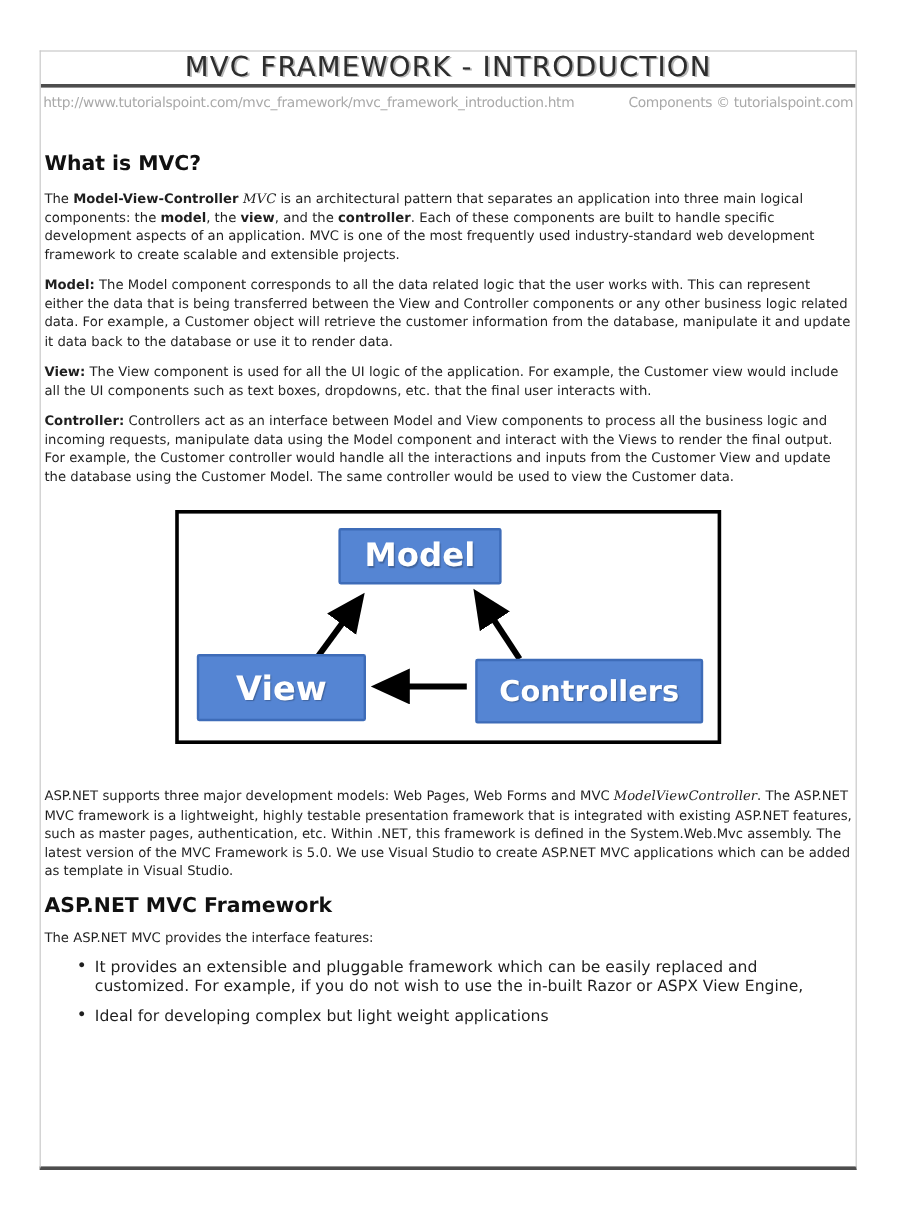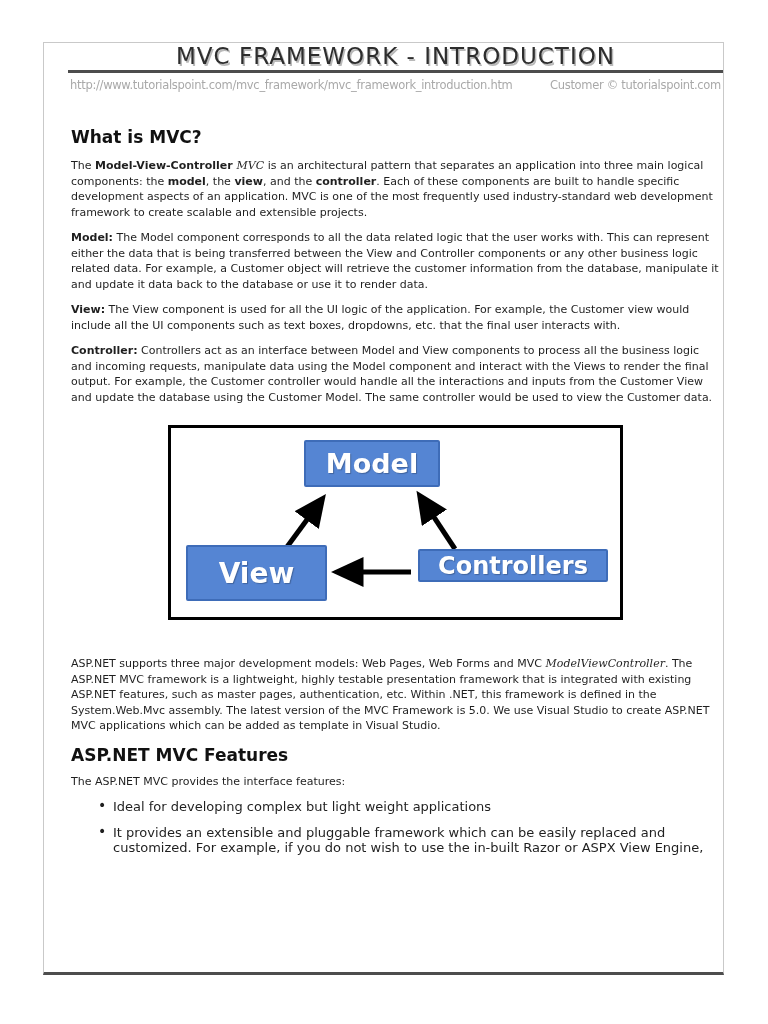--- a/index.html
+++ b/index.html
@@ -1,58 +1,58 @@
 <!DOCTYPE html>
 <html><head>
 <meta charset="utf-8">
 <style>
   html,body{margin:0;padding:0;background:#fff;}
   .canvas{position:relative;width:768px;height:1024px;background:#ffffff;
           font-family:"DejaVu Sans",sans-serif;color:#1f1f1f;}
-  .sheet{position:absolute;left:43px;top:42px;width:681px;height:933px;box-sizing:border-box;
-         background:#fff;border:1px solid #c9c9c9;border-bottom:3px solid #4d4d4d;overflow:hidden;padding-left:24px;}
+  .sheet{position:absolute;left:33px;top:42px;width:681px;height:933px;box-sizing:border-box;
+         background:#fff;border:1px solid #c9c9c9;border-bottom:3px solid #4d4d4d;overflow:hidden;}
   .title-bar{border-bottom:3px solid #4d4d4d;padding:2px 0 2px;}
   .title-bar h1{margin:0;text-align:center;font-size:23px;font-weight:500;color:#2d2d2d;
                 letter-spacing:1px;line-height:23px;text-shadow:1.5px 1.5px 0 #b9b9b9;}
   .meta-row{display:flex;justify-content:space-between;align-items:center;
             padding:5px 2px 4px;font-size:11.5px;letter-spacing:-0.3px;color:#a9a9a9;}
   .meta-row a{color:#a9a9a9;text-decoration:none;white-space:nowrap;}
   .meta-row span{white-space:nowrap;}
   .content{padding:0 3px;}
   h2{font-size:17px;line-height:19px;font-weight:bold;color:#111;margin:32px 0 11px;}
   h2.tight{margin:12px 0 9px;}
   p{font-size:11px;line-height:15.5px;margin:0 0 10px;}
   .b{font-weight:bold;}
   .i{font-style:italic;font-family:"DejaVu Serif",serif;}
   .diagram{position:relative;width:449px;height:189px;border:3px solid #000;
            margin:20px auto 36px;background:#fff;}
   .node{position:absolute;display:flex;align-items:center;justify-content:center;
         color:#fff;font-weight:bold;border:2px solid #3e6cb8;background:#5585d3;
         box-sizing:border-box;border-radius:2px;text-shadow:1px 1px 1px rgba(0,0,0,0.25);}
   .node-model{left:133px;top:12px;width:136px;height:47px;font-size:27px;}
   .node-view{left:15px;top:117px;width:141px;height:56px;font-size:28px;}
-  .node-controllers{left:247px;top:121px;width:190px;height:33px;font-size:24px;}
+  .node-controllers{left:247px;top:121px;width:190px;height:54px;font-size:24px;}
   .arrows{position:absolute;left:0;top:0;width:100%;height:100%;}
   ul{list-style:none;margin:8px 0 0;padding:0 0 0 27px;}
   li{position:relative;padding-left:15px;font-size:13px;line-height:15.5px;margin:0 0 10px;}
   li::before{content:"\2022";position:absolute;left:0;top:-1px;font-size:14px;color:#1f1f1f;}
 </style>
 </head>
 <body>
 
 <div class="canvas">
   <div class="sheet">
 
     <div class="title-bar">
       <h1>MVC FRAMEWORK - INTRODUCTION</h1>
     </div>
 
     <div class="meta-row">
       <a href="#">http://www.tutorialspoint.com/mvc_framework/mvc_framework_introduction.htm</a>
-      <span>Customer © tutorialspoint.com</span>
+      <span>Components © tutorialspoint.com</span>
     </div>
 
     <div class="content">
 
       <h2>What is MVC?</h2>
       <p><span>The </span><span class="b">Model-View-Controller </span><span class="i">MVC</span><span> is an architectural pattern that separates an application into three main logical components: the </span><span class="b">model</span><span>, the </span><span class="b">view</span><span>, and the </span><span class="b">controller</span><span>. Each of these components are built to handle specific development aspects of an application. MVC is one of the most frequently used industry-standard web development framework to create scalable and extensible projects.</span></p>
 
       <p><span class="b">Model:</span><span> The Model component corresponds to all the data related logic that the user works with. This can represent either the data that is being transferred between the View and Controller components or any other business logic related data. For example, a Customer object will retrieve the customer information from the database, manipulate it and update it data back to the database or use it to render data.</span></p>
       <p><span class="b">View:</span><span> The View component is used for all the UI logic of the application. For example, the Customer view would include all the UI components such as text boxes, dropdowns, etc. that the final user interacts with.</span></p>
       <p><span class="b">Controller:</span><span> Controllers act as an interface between Model and View components to process all the business logic and incoming requests, manipulate data using the Model component and interact with the Views to render the final output. For example, the Customer controller would handle all the interactions and inputs from the Customer View and update the database using the Customer Model. The same controller would be used to view the Customer data.</span></p>
@@ -68,23 +68,23 @@
           <line x1="284" y1="121" x2="251" y2="71" stroke="#000" stroke-width="5" marker-end="url(#ah)"></line>
           <line x1="240" y1="144" x2="170" y2="144" stroke="#000" stroke-width="5" marker-end="url(#ah)"></line>
         </svg>
         <div class="node node-model" style="background: rgb(85, 133, 211); border-color: rgb(62, 108, 184);">Model</div>
         <div class="node node-view" style="background: rgb(85, 133, 211); border-color: rgb(62, 108, 184);">View</div>
         <div class="node node-controllers" style="background: rgb(85, 133, 211); border-color: rgb(62, 108, 184);">Controllers</div>
       </div>
 
       <p><span>ASP.NET supports three major development models: Web Pages, Web Forms and MVC </span><span class="i">ModelViewController</span><span>. The ASP.NET MVC framework is a lightweight, highly testable presentation framework that is integrated with existing ASP.NET features, such as master pages, authentication, etc. Within .NET, this framework is defined in the System.Web.Mvc assembly. The latest version of the MVC Framework is 5.0. We use Visual Studio to create ASP.NET MVC applications which can be added as template in Visual Studio.</span></p>
 
-      <h2 class="tight">ASP.NET MVC Features</h2>
+      <h2 class="tight">ASP.NET MVC Framework</h2>
       <p>The ASP.NET MVC provides the interface features:</p>
 
       <ul>
+        <li>It provides an extensible and pluggable framework which can be easily replaced and customized. For example, if you do not wish to use the in-built Razor or ASPX View Engine,</li>
         <li>Ideal for developing complex but light weight applications</li>
-        <li>It provides an extensible and pluggable framework which can be easily replaced and customized. For example, if you do not wish to use the in-built Razor or ASPX View Engine,</li>
       </ul>
 
     </div>
   </div>
 </div>
 
 </body></html>

